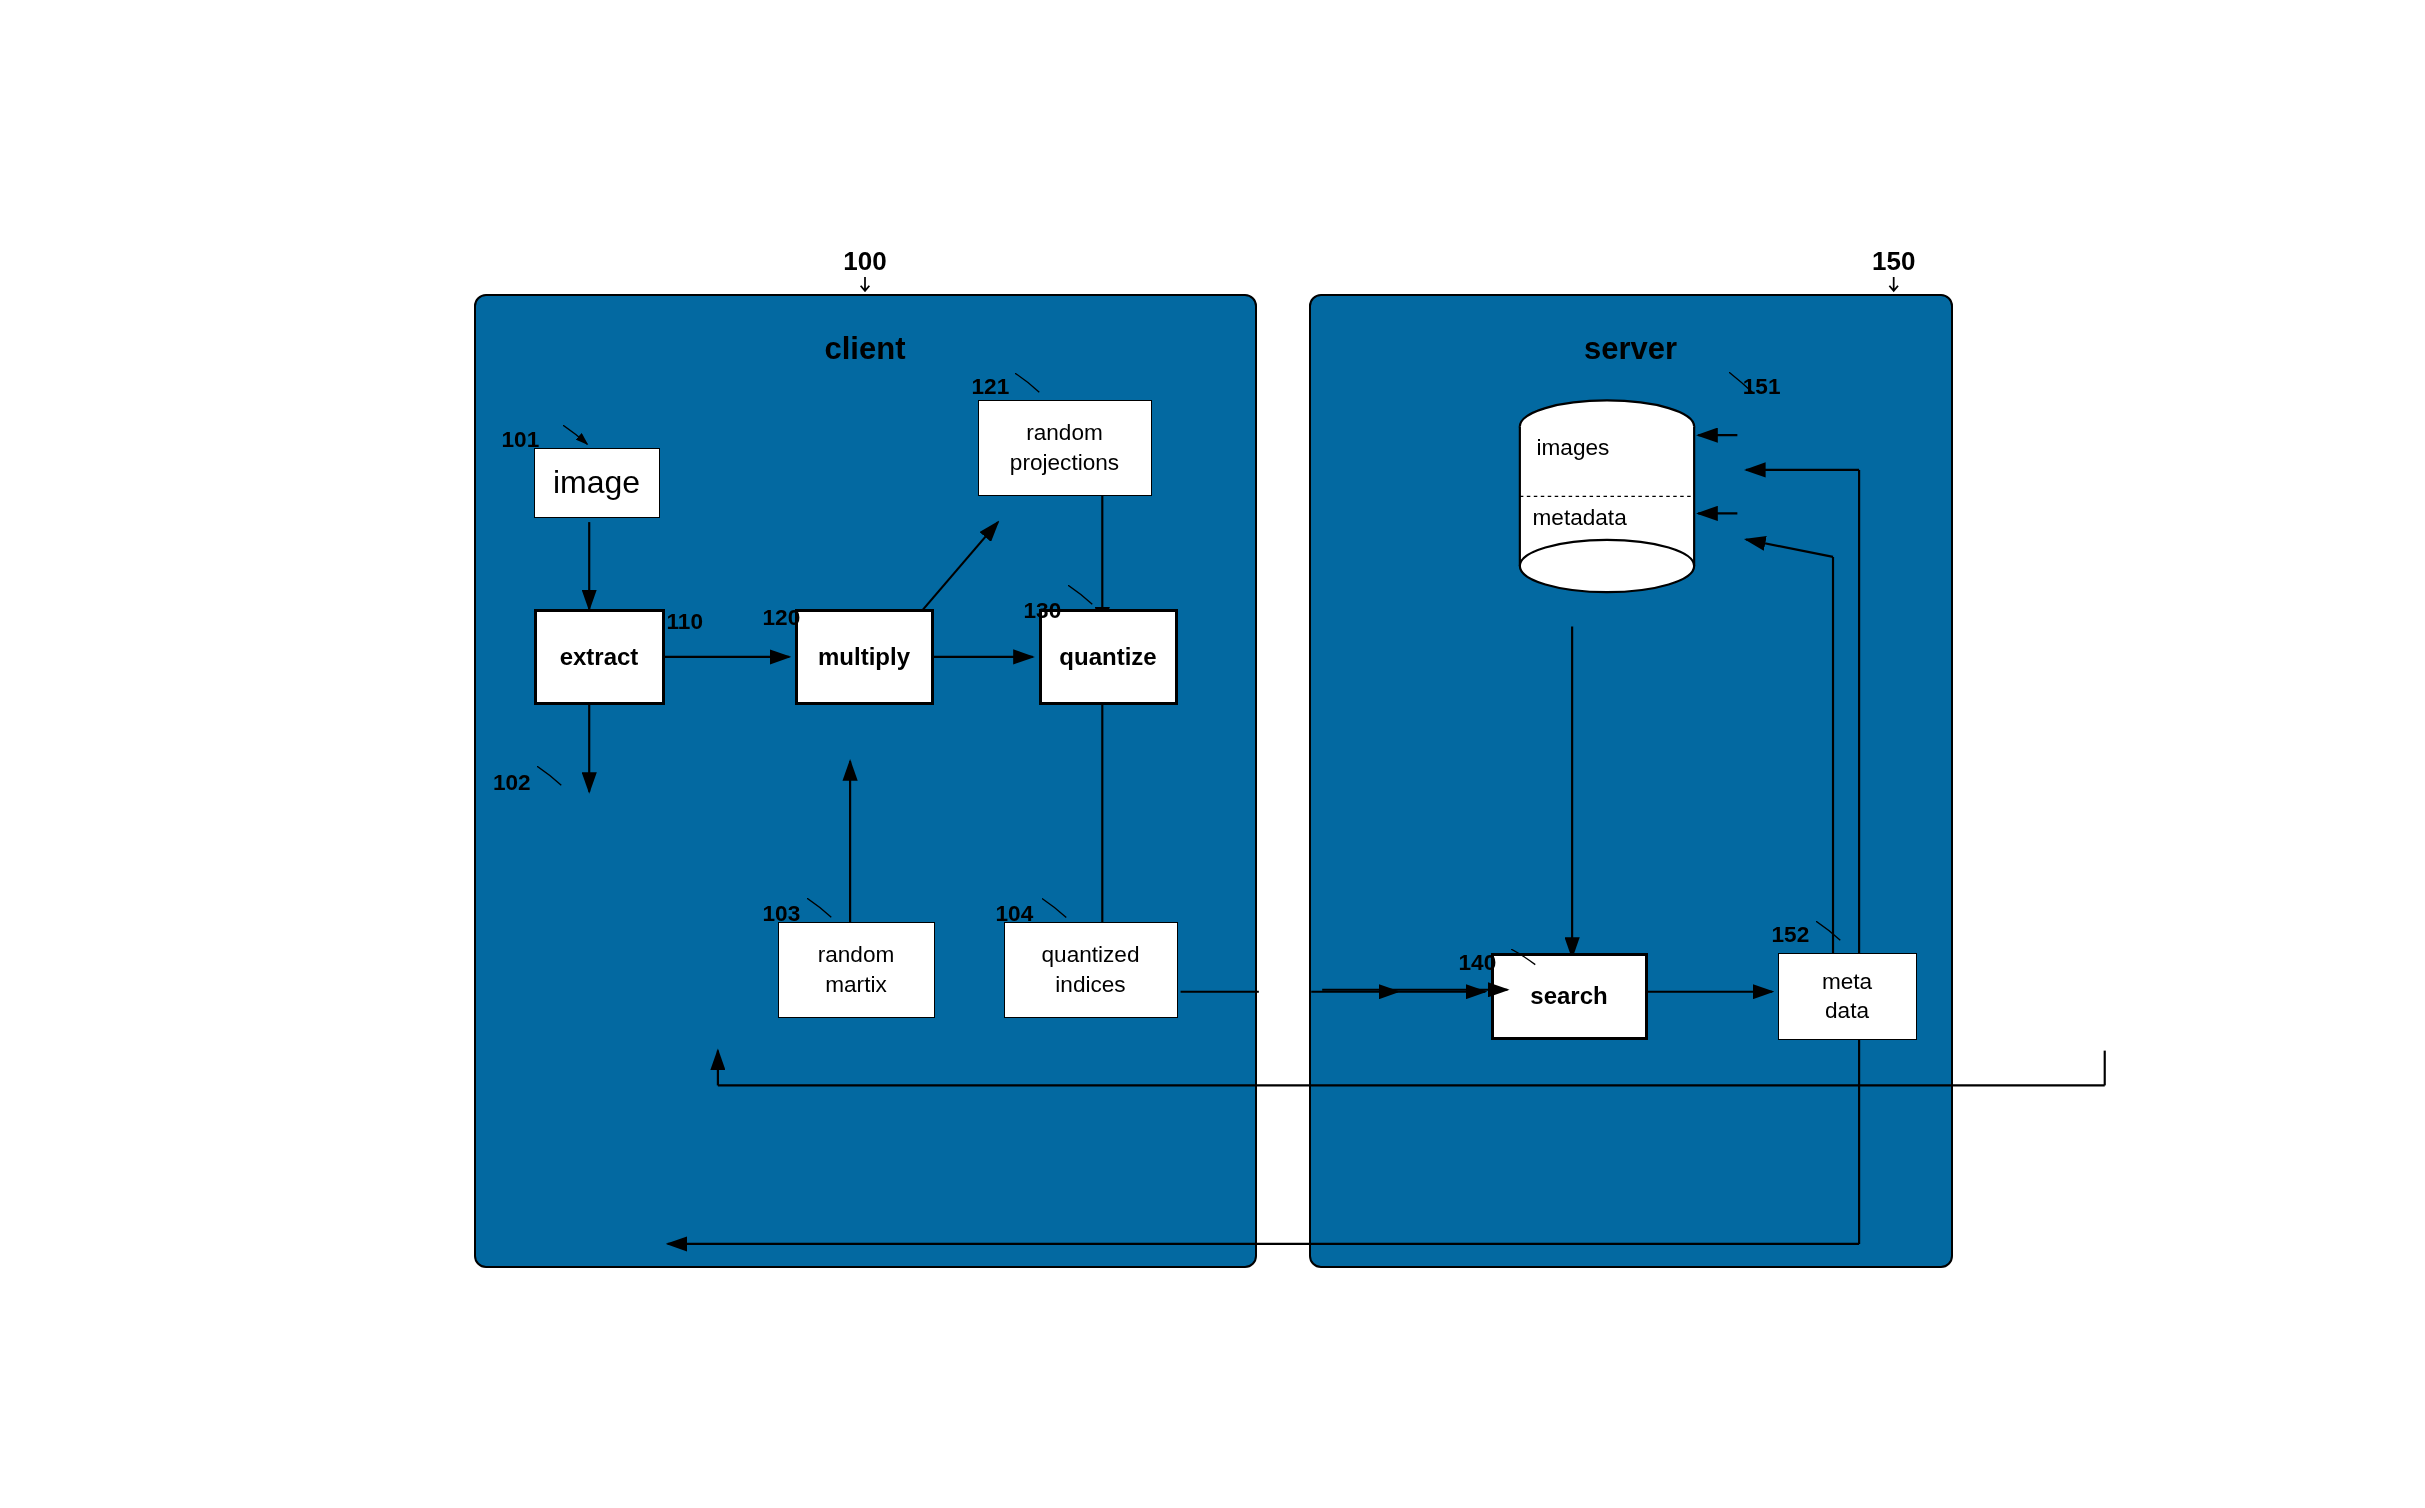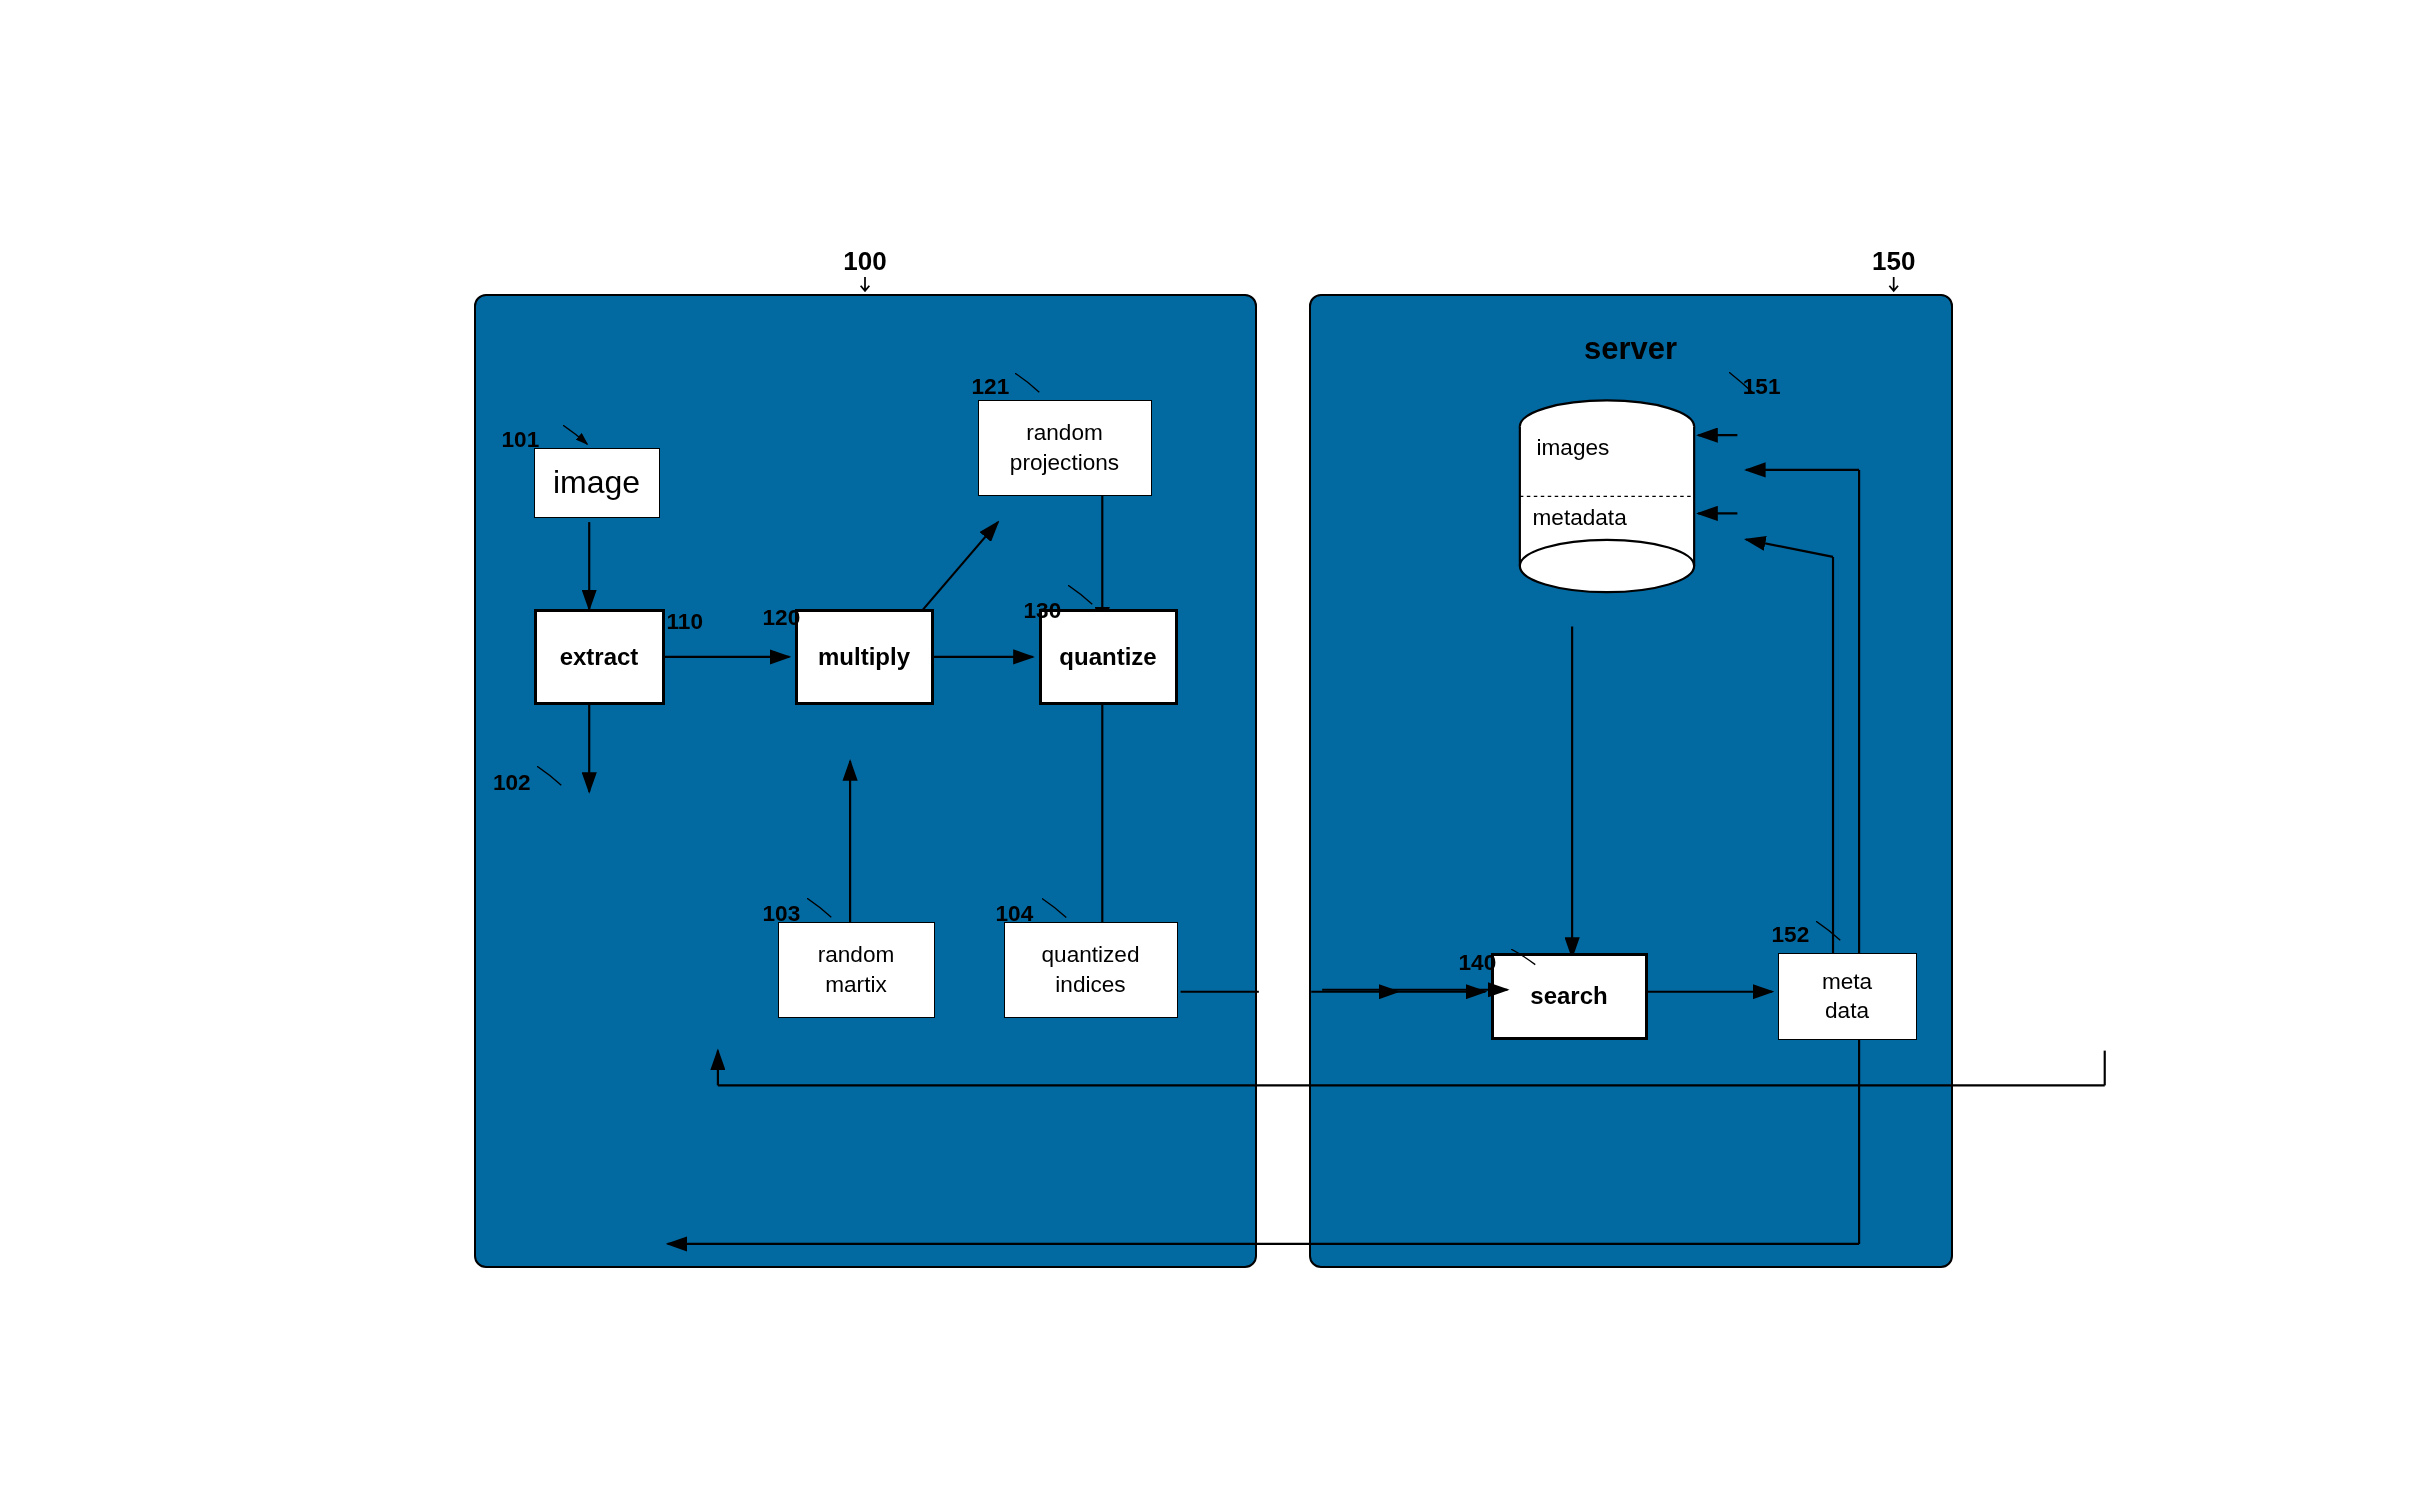--- a/index.html
+++ b/index.html
@@ -80,20 +80,21 @@
 
   <div class="panel client-panel">
 
     <div style="position:absolute; top:-50px; left:50%; transform:translateX(-50%); display:flex; flex-direction:column; align-items:center;">
       <span style="font-size:26px; font-weight:bold;">100</span>
       <svg width="17.4" height="17.4" viewBox="0 0 20 20">
         <path d="M10 0 L10 16 M5 10 L10 16 L15 10" stroke="#000" stroke-width="2" fill="none"></path>
       </svg>
     </div>
 
+    <div class="panel-label">client</div>
 
     <svg class="diagram-svg" style="position:absolute;top:0;left:0;width:783px;height:974px;" viewBox="0 0 900 1120" width="783" height="974">
       <defs>
         <marker id="arrow" markerWidth="10" markerHeight="7" refX="9" refY="3.5" orient="auto">
           <polygon points="0 0, 10 3.5, 0 7" fill="#000"></polygon>
         </marker>
         <marker id="arrow2" markerWidth="10" markerHeight="7" refX="9" refY="3.5" orient="auto">
           <polygon points="0 0, 10 3.5, 0 7" fill="#000"></polygon>
         </marker>
       </defs>

